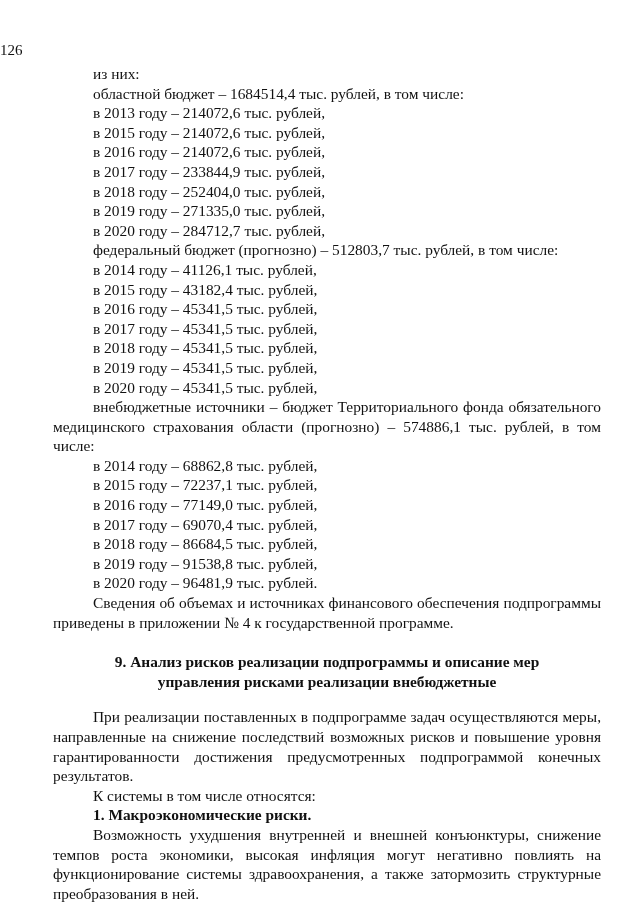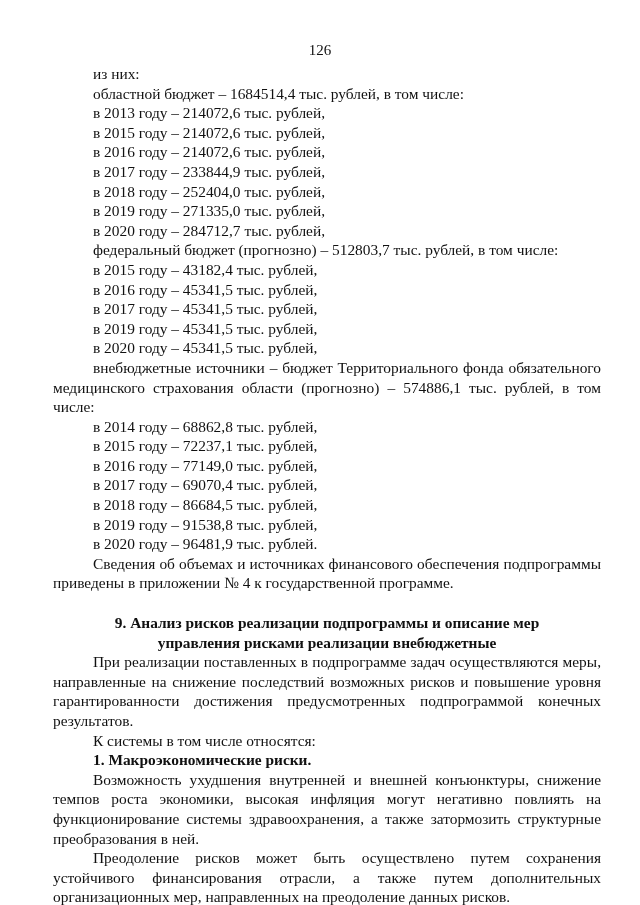--- a/index.html
+++ b/index.html
@@ -2,21 +2,21 @@
 <html><head>
 <meta charset="utf-8">
 <style>
   html, body { margin: 0; padding: 0; background: #ffffff; }
   body {
     width: 640px; height: 905px; position: relative; overflow: hidden;
     font-family: "Liberation Serif", serif; color: #111111;
   }
   .page-number {
     position: absolute; top: 42px; left: 0; width: 100%;
-    text-align: center; font-size: 15px;
+    font-size: 15px;
   }
   .content {
     position: absolute; top: 64px; left: 93px; width: 508px;
     font-size: 15.4px; line-height: 19.6px;
   }
   .line { white-space: nowrap; }
   .para { text-align: justify; text-indent: 40px; margin: 0; }
   .heading {
     font-weight: bold; text-align: center; margin: 20px 0 0 0;
     font-size: 15.4px; line-height: 19.6px;
@@ -36,23 +36,25 @@
     <div class="line">в 2015 году – 214072,6 тыс. рублей,</div>
     <div class="line">в 2016 году – 214072,6 тыс. рублей,</div>
     <div class="line">в 2017 году – 233844,9 тыс. рублей,</div>
     <div class="line">в 2018 году – 252404,0 тыс. рублей,</div>
     <div class="line">в 2019 году – 271335,0 тыс. рублей,</div>
     <div class="line">в 2020 году – 284712,7 тыс. рублей,</div>
   </div>
 
   <div class="line">федеральный бюджет (прогнозно) – 512803,7 тыс. рублей, в том числе:</div>
   <div>
+    <div class="line">в 2014 году – 41126,1 тыс. рублей,</div>
     <div class="line">в 2015 году – 43182,4 тыс. рублей,</div>
     <div class="line">в 2016 году – 45341,5 тыс. рублей,</div>
     <div class="line">в 2017 году – 45341,5 тыс. рублей,</div>
+    <div class="line">в 2018 году – 45341,5 тыс. рублей,</div>
     <div class="line">в 2019 году – 45341,5 тыс. рублей,</div>
     <div class="line">в 2020 году – 45341,5 тыс. рублей,</div>
   </div>
 
   <p class="para" style="margin-left:-40px; width:548px;">внебюджетные источники – бюджет Территориального фонда обязательного медицинского страхования области (прогнозно) – 574886,1 тыс. рублей, в том числе:</p>
   <div>
     <div class="line">в 2014 году – 68862,8 тыс. рублей,</div>
     <div class="line">в 2015 году – 72237,1 тыс. рублей,</div>
     <div class="line">в 2016 году – 77149,0 тыс. рублей,</div>
     <div class="line">в 2017 году – 69070,4 тыс. рублей,</div>
@@ -61,18 +63,18 @@
     <div class="line">в 2020 году – 96481,9 тыс. рублей.</div>
   </div>
 
   <p class="para" style="margin-left:-40px; width:548px;">Сведения об объемах и источниках финансового обеспечения подпрограммы приведены в приложении № 4 к государственной программе.</p>
 
   <div class="heading" style="margin-left:-40px; width:548px;">
     <div>9. Анализ рисков реализации подпрограммы и описание мер</div>
     <div>управления рисками реализации внебюджетные</div>
   </div>
 
-  <p class="para" style="margin-left:-40px; width:548px;">При реализации поставленных в подпрограмме задач осуществляются меры, направленные на снижение последствий возможных рисков и повышение уровня гарантированности достижения предусмотренных подпрограммой конечных результатов.</p>
+  <p class="para" style="margin-left:-40px; width:548px;margin-top:16px;">При реализации поставленных в подпрограмме задач осуществляются меры, направленные на снижение последствий возможных рисков и повышение уровня гарантированности достижения предусмотренных подпрограммой конечных результатов.</p>
   <p class="para" style="margin-left:-40px; width:548px;">К системы в том числе относятся:</p>
   <p class="para" style="margin-left:-40px; width:548px;font-weight:bold;">1. Макроэкономические риски.</p>
   <p class="para" style="margin-left:-40px; width:548px;">Возможность ухудшения внутренней и внешней конъюнктуры, снижение темпов роста экономики, высокая инфляция могут негативно повлиять на функционирование системы здравоохранения, а также затормозить структурные преобразования в ней.</p>
   <p class="para" style="margin-left:-40px; width:548px;">Преодоление рисков может быть осуществлено путем сохранения устойчивого финансирования отрасли, а также путем дополнительных организационных мер, направленных на преодоление данных рисков.</p>
 </div>
 
 </body></html>

